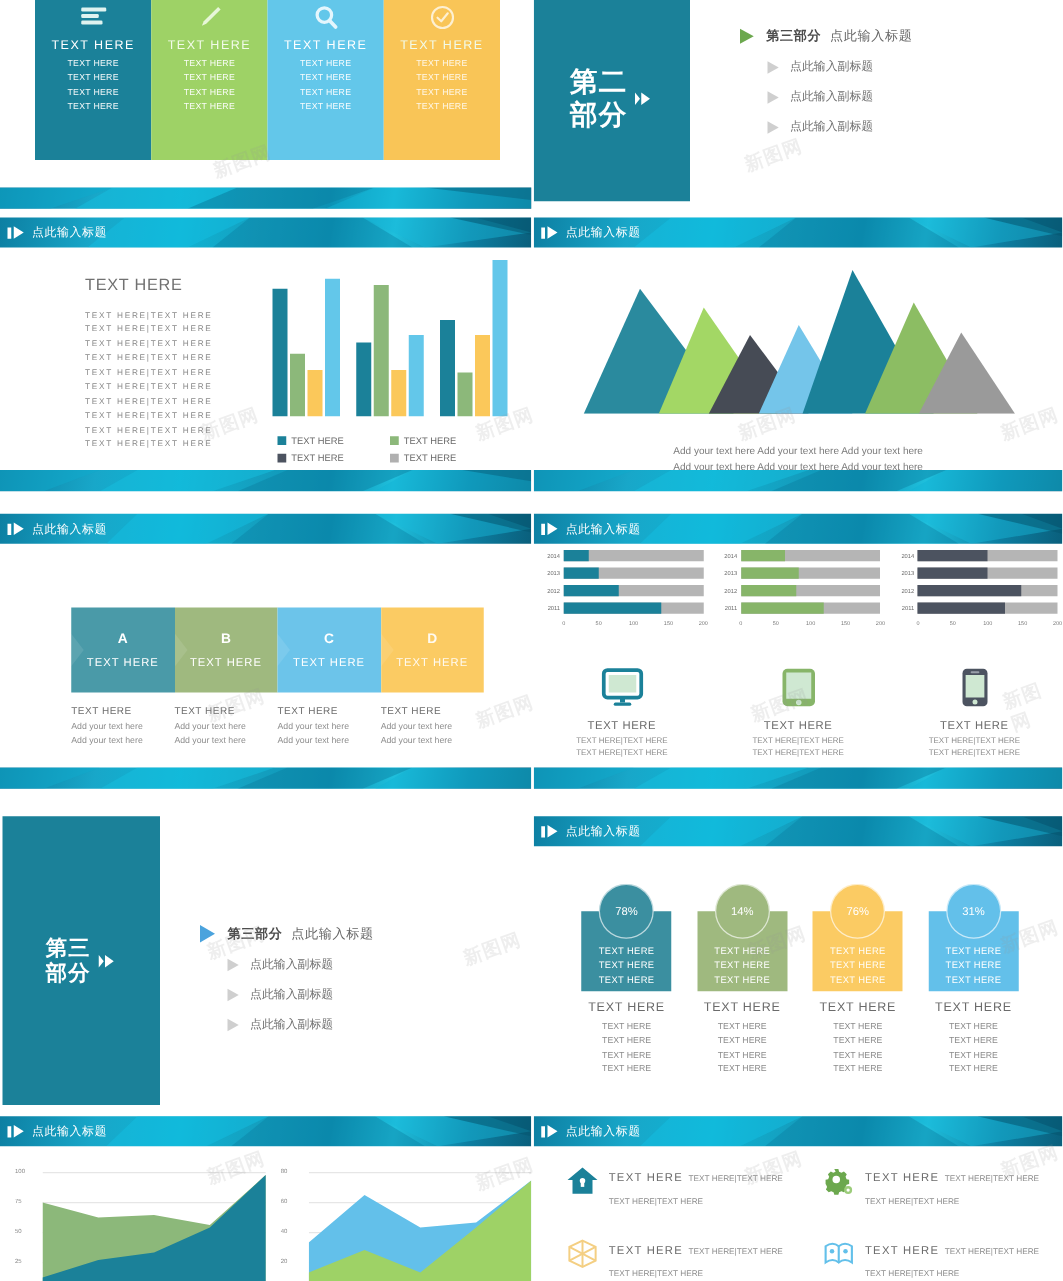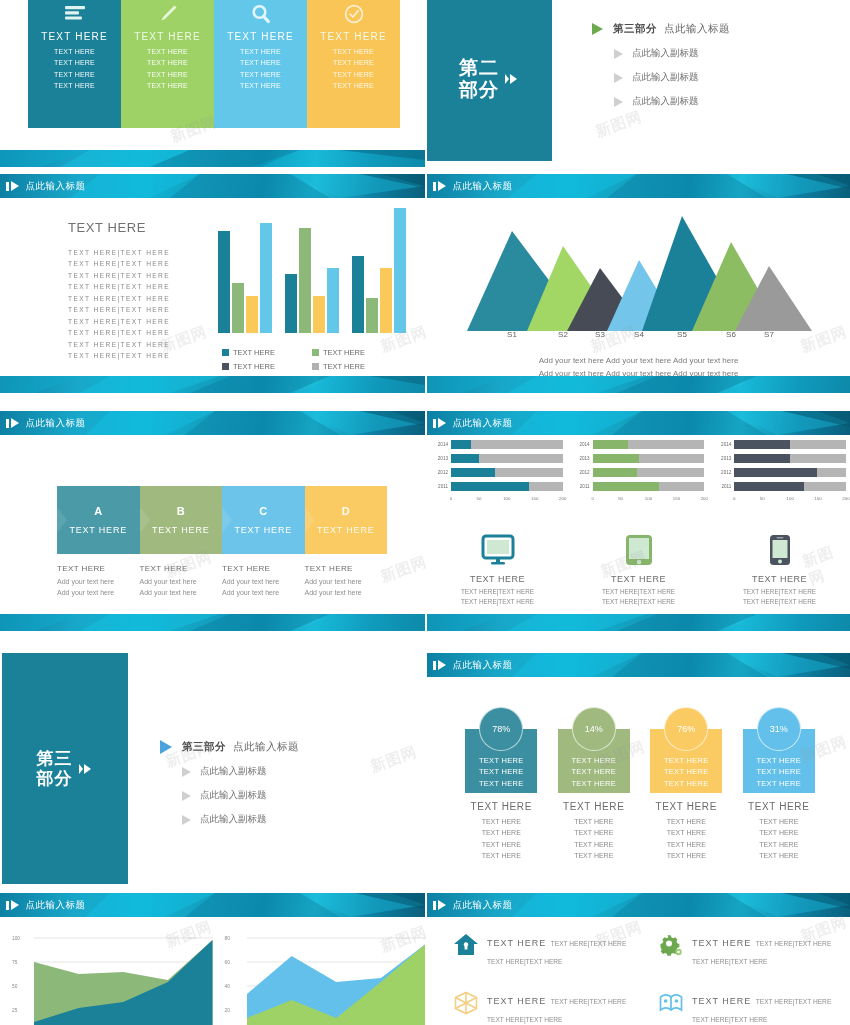--- a/index.html
+++ b/index.html
@@ -47,21 +47,21 @@
   .col .sub { color:#fff; font-size:7px; line-height:1.62; margin-top:4px; text-align:center; letter-spacing:.2px; opacity:.95; }
   .col.c4 .sub { color:#fffaf0; }
   .s1strip { position:absolute; left:0; top:150px; width:425px; height:17px; }
 
   
   .s2 { left:427px; top:0; width:423px; height:165px; }
   .s2 .leftpanel {
     position:absolute; left:0; top:-4px; width:125px; height:165px; background:#1b8199;
     display:flex; align-items:center; justify-content:center;
   }
-  .s2 .bignum { color:#fff; font-size:19px; font-weight:bold; line-height:1.15; letter-spacing:1px; text-align:left; }
+  .s2 .bignum { color:#fff; font-size:22px; font-weight:bold; line-height:1.15; letter-spacing:1px; text-align:left; }
   .dblarrow { display:inline-flex; align-items:center; margin-left:5px; }
   .s2 .bullets { position:absolute; left:165px; top:22px; }
   .brow { display:flex; align-items:center; margin-bottom:11px; }
   .brow .tri-g { width:0;height:0;border-style:solid;border-width:6px 0 6px 11px;border-color:transparent transparent transparent #6ca84e; margin-right:10px; }
   .brow .tri-gray { width:0;height:0;border-style:solid;border-width:5px 0 5px 9px;border-color:transparent transparent transparent #cfcfcf; margin-right:9px; }
   .brow.sub { margin-left:22px; }
   .b-main { font-size:10.5px; font-weight:bold; color:#4d4d4d; letter-spacing:.5px; }
   .b-main .norm { font-weight:normal; color:#666; margin-left:7px; }
   .b-sub { font-size:9.5px; color:#6f6f6f; }
 
@@ -412,29 +412,20 @@
       <svg viewBox="0 0 365 125" preserveAspectRatio="none">
         <polygon points="10,125 55,25 130,125" fill="#2a8a9e"></polygon>
         <polygon points="70,125 106,40 165,125" fill="#a3d765"></polygon>
         <polygon points="110,125 143,62 190,125" fill="#464b55"></polygon>
         <polygon points="150,125 182,54 225,125" fill="#74c5ea"></polygon>
         <polygon points="185,125 225,10 290,125" fill="#1b8199"></polygon>
         <polygon points="235,125 274,36 325,125" fill="#8cbd63"></polygon>
         <polygon points="278,125 312,60 355,125" fill="#9a9a9a"></polygon>
       </svg>
     </div>
-    <div class="mtlabels">
-      <span style="left:55px">S1</span>
-      <span style="left:106px">S2</span>
-      <span style="left:143px">S3</span>
-      <span style="left:182px">S4</span>
-      <span style="left:225px">S5</span>
-      <span style="left:274px">S6</span>
-      <span style="left:312px">S7</span>
-    </div>
     <div class="caption">
       <div>Add your text here Add your text here Add your text here</div>
       <div>Add your text here Add your text here Add your text here</div>
     </div>
 
     <div class="banner foot">
       <svg viewBox="0 0 423 17" preserveAspectRatio="none">
         <polygon points="0,0 80,0 35,17 0,17" fill="#0fa9cc" opacity=".5"></polygon>
         <polygon points="110,0 220,0 170,17 80,17" fill="#16c0e0" opacity=".5"></polygon>
         <polygon points="230,0 330,0 290,17 190,17" fill="#0b7fa0" opacity=".45"></polygon>

